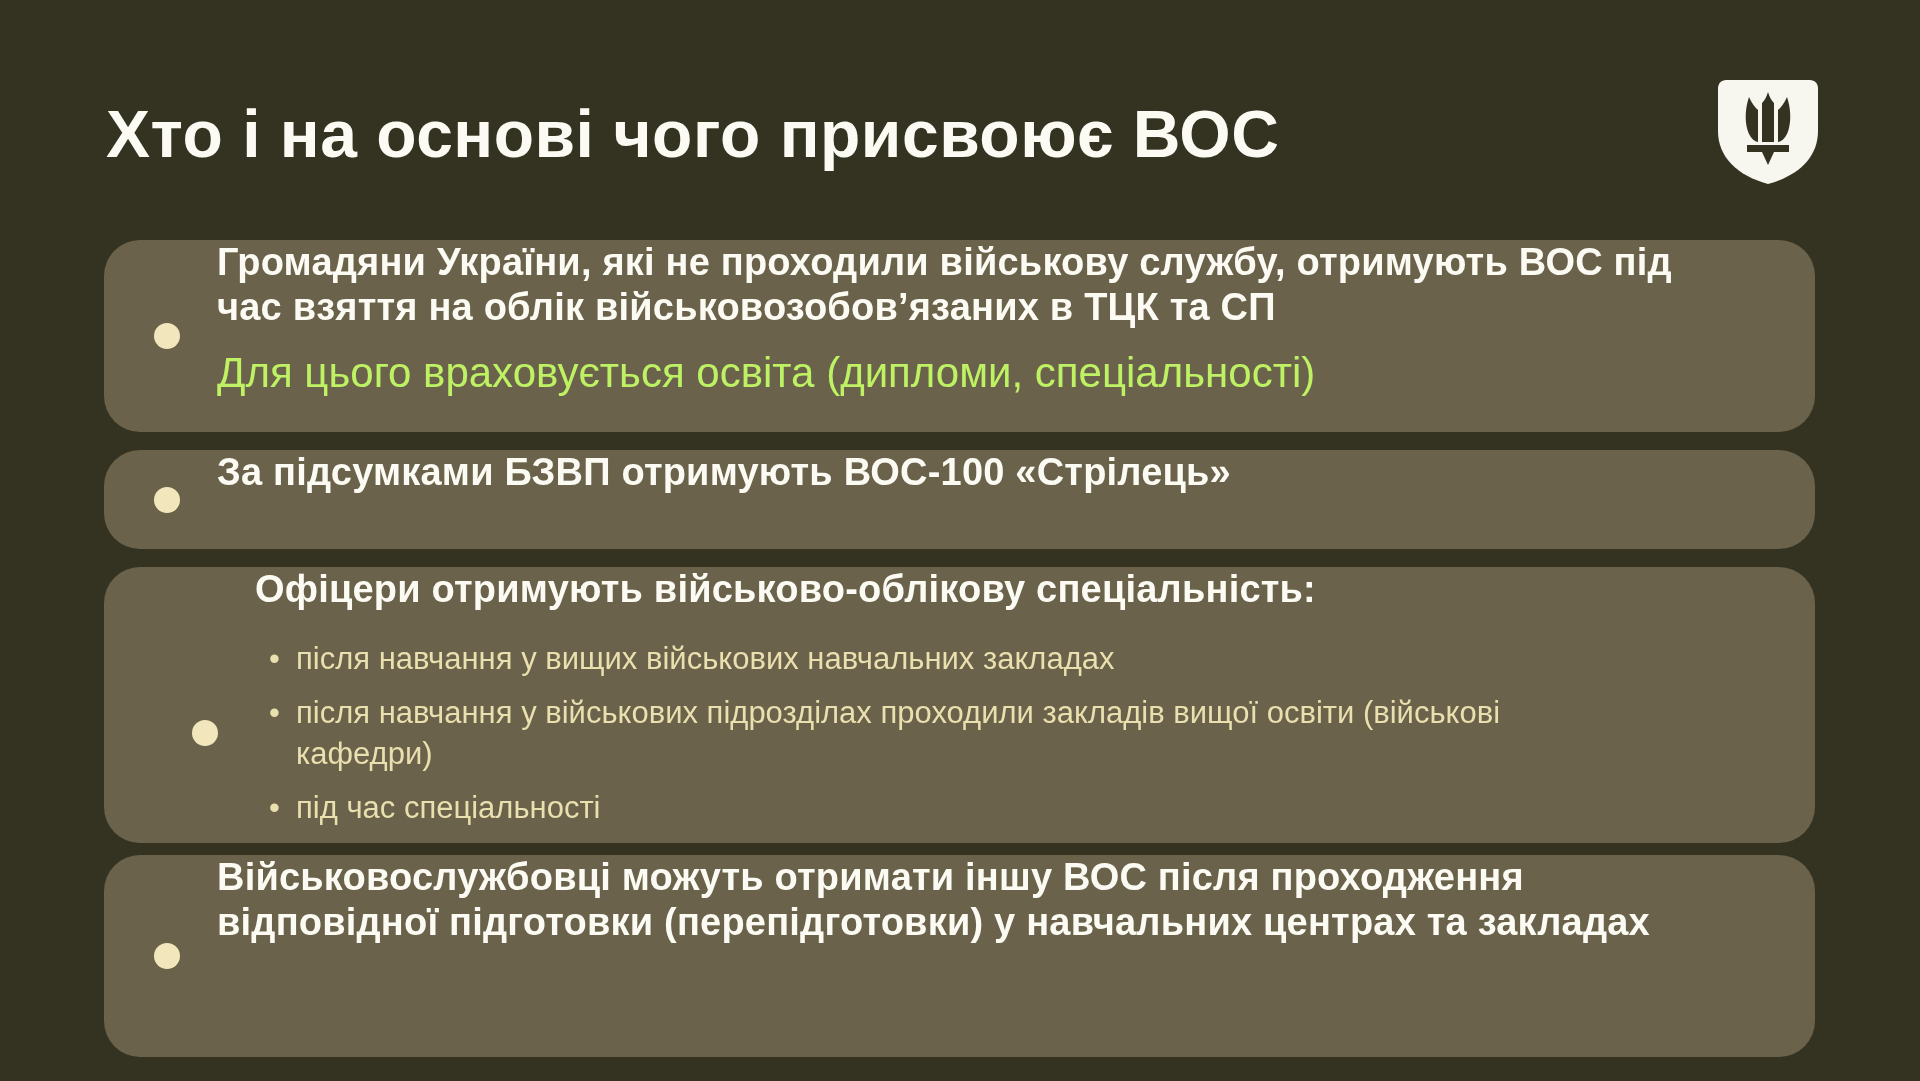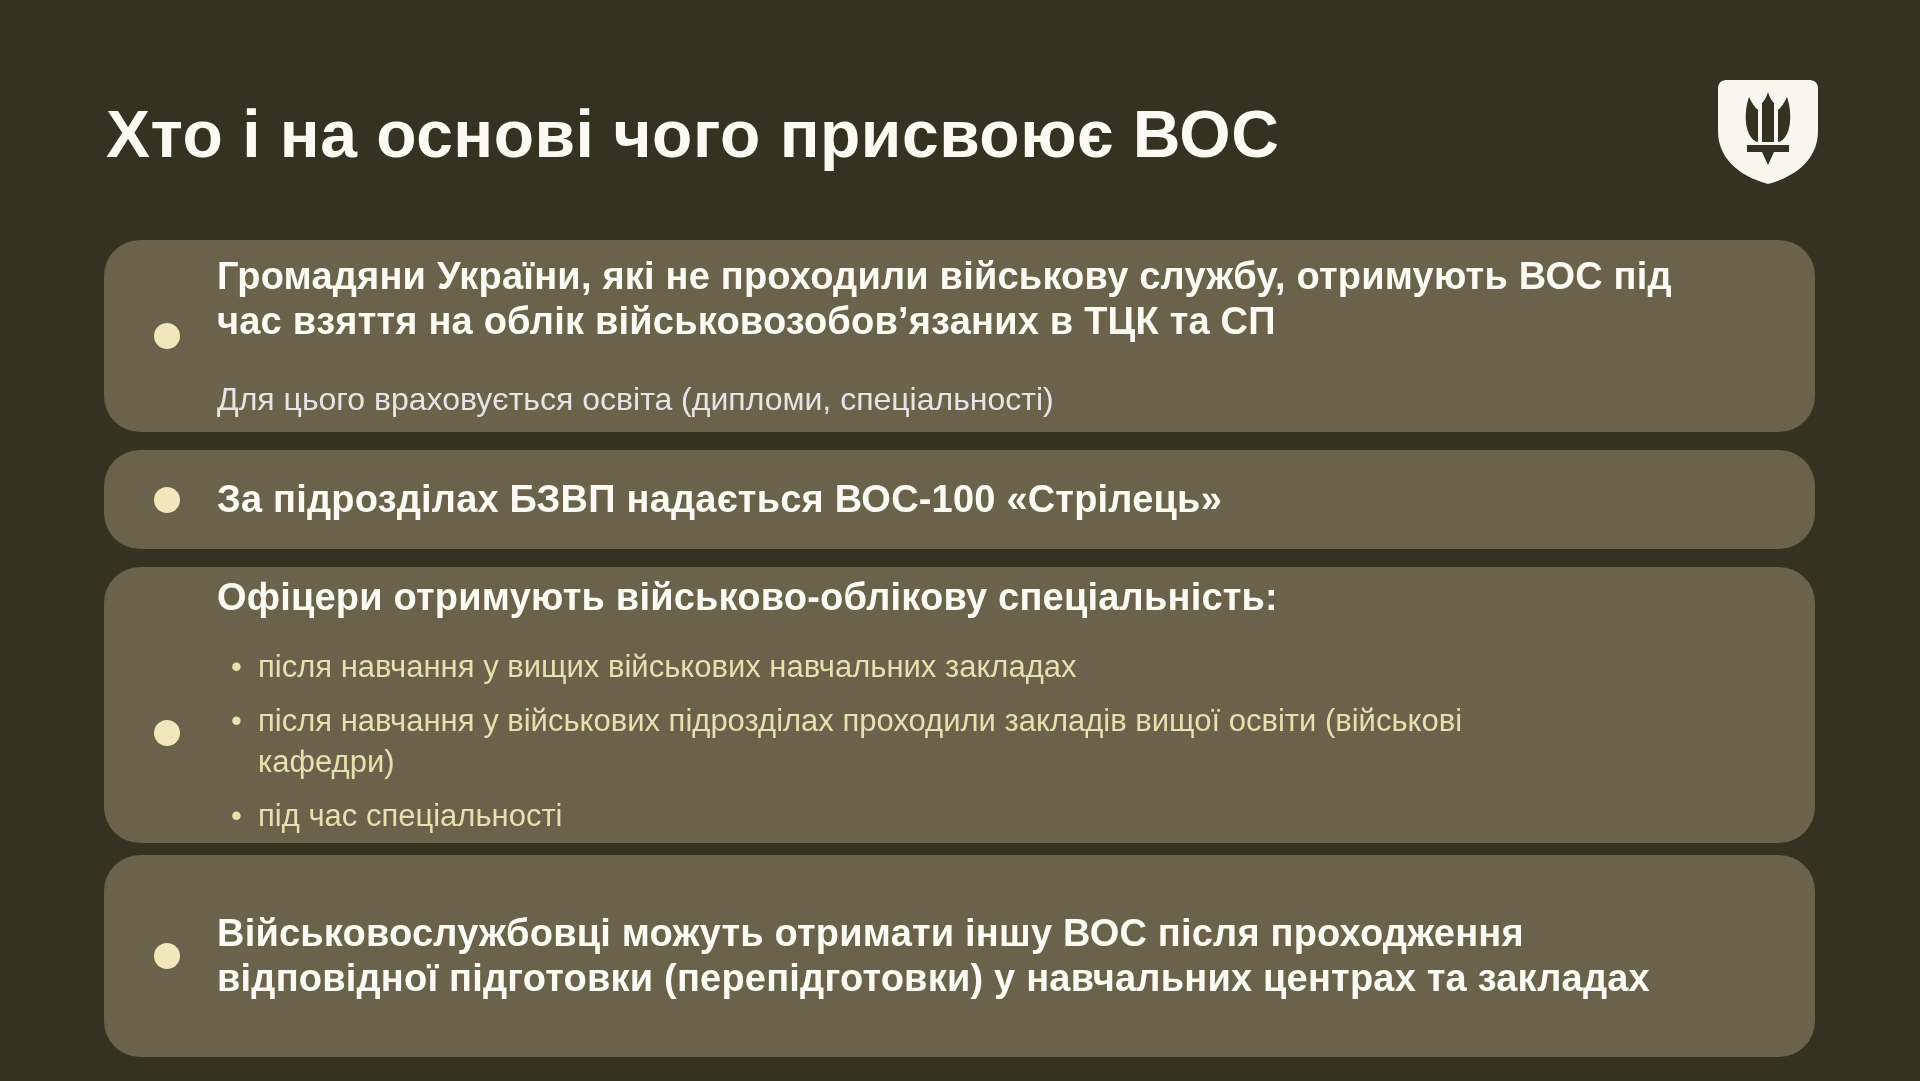--- a/index.html
+++ b/index.html
@@ -19,39 +19,39 @@
   }
 
   .logo { position:absolute; left:1718px; top:80px; width:100px; height:104px; }
 
   .cards {
     position:absolute; left:104px; top:240px; width:1711px;
     display:flex; flex-direction:column;
   }
   .card {
     background:#6a624a; border-radius:36px;
-    display:flex; align-items:center; width:100%;
+    display:flex; align-items:flex-start; width:100%;
   }
   .card-1 { height:192px; margin-bottom:18px; }
   .card-2 { height:99px;  margin-bottom:18px; }
-  .card-3 { height:276px; margin-bottom:12px; }
+  .card-3 { height:276px; margin-bottom:12px;padding-left:38px; }
   .card-4 { height:202px; }
 
   .dotcol { flex:none; width:113px; align-self:stretch; display:flex; align-items:center; }
   .dot { width:26px; height:26px; border-radius:50%; background:#f2e6bc; margin-left:50px; }
   .card-3 .dot { transform:translateY(28px); }
 
   .content { flex:1; padding-right:55px; display:flex; flex-direction:column; justify-content:center; }
 
   .bold-text {
     color:#fcfbf3; font-size:38px; font-weight:700; line-height:45px;
     max-width:1460px; letter-spacing:0.2px;
   }
   .note-text {
-    color:#e5e5e5; font-size:32px; font-weight:400; line-height:38px; margin-top:36px;
+    color:#bef264; font-size:42px; font-weight:400; line-height:38px; margin-top:24px;
   }
   .card-title {
     color:#fcfbf3; font-size:38px; font-weight:700; line-height:45px; letter-spacing:0.2px;
     margin-bottom:26px;
   }
   .sublist { display:flex; flex-direction:column; gap:13px; }
   .sub { display:flex; margin-left:14px; }
   .sub .mk { flex:none; width:27px; color:#eadfae; font-size:31px; line-height:41px; }
   .sub .tx { color:#eadfae; font-size:31px; font-weight:400; line-height:41px; max-width:1300px; }
 </style>
@@ -84,21 +84,21 @@
         <p class="bold-text">Громадяни України, які не проходили військову службу, отримують ВОС під час взяття на облік військовозобов’язаних в ТЦК та СП</p>
         <p class="note-text">Для цього враховується освіта (дипломи, спеціальності)</p>
       </div>
     </div>
 
     <div class="card card-2">
       <div class="dotcol">
         <span class="dot"></span>
       </div>
       <div class="content">
-        <p class="bold-text">За підрозділах БЗВП надається ВОС-100 «Стрілець»</p>
+        <p class="bold-text">За підсумками БЗВП отримують ВОС-100 «Стрілець»</p>
       </div>
     </div>
 
     <div class="card card-3">
       <div class="dotcol">
         <span class="dot"></span>
       </div>
       <div class="content">
         <p class="card-title">Офіцери отримують військово-облікову спеціальність:</p>
         <div class="sublist">

